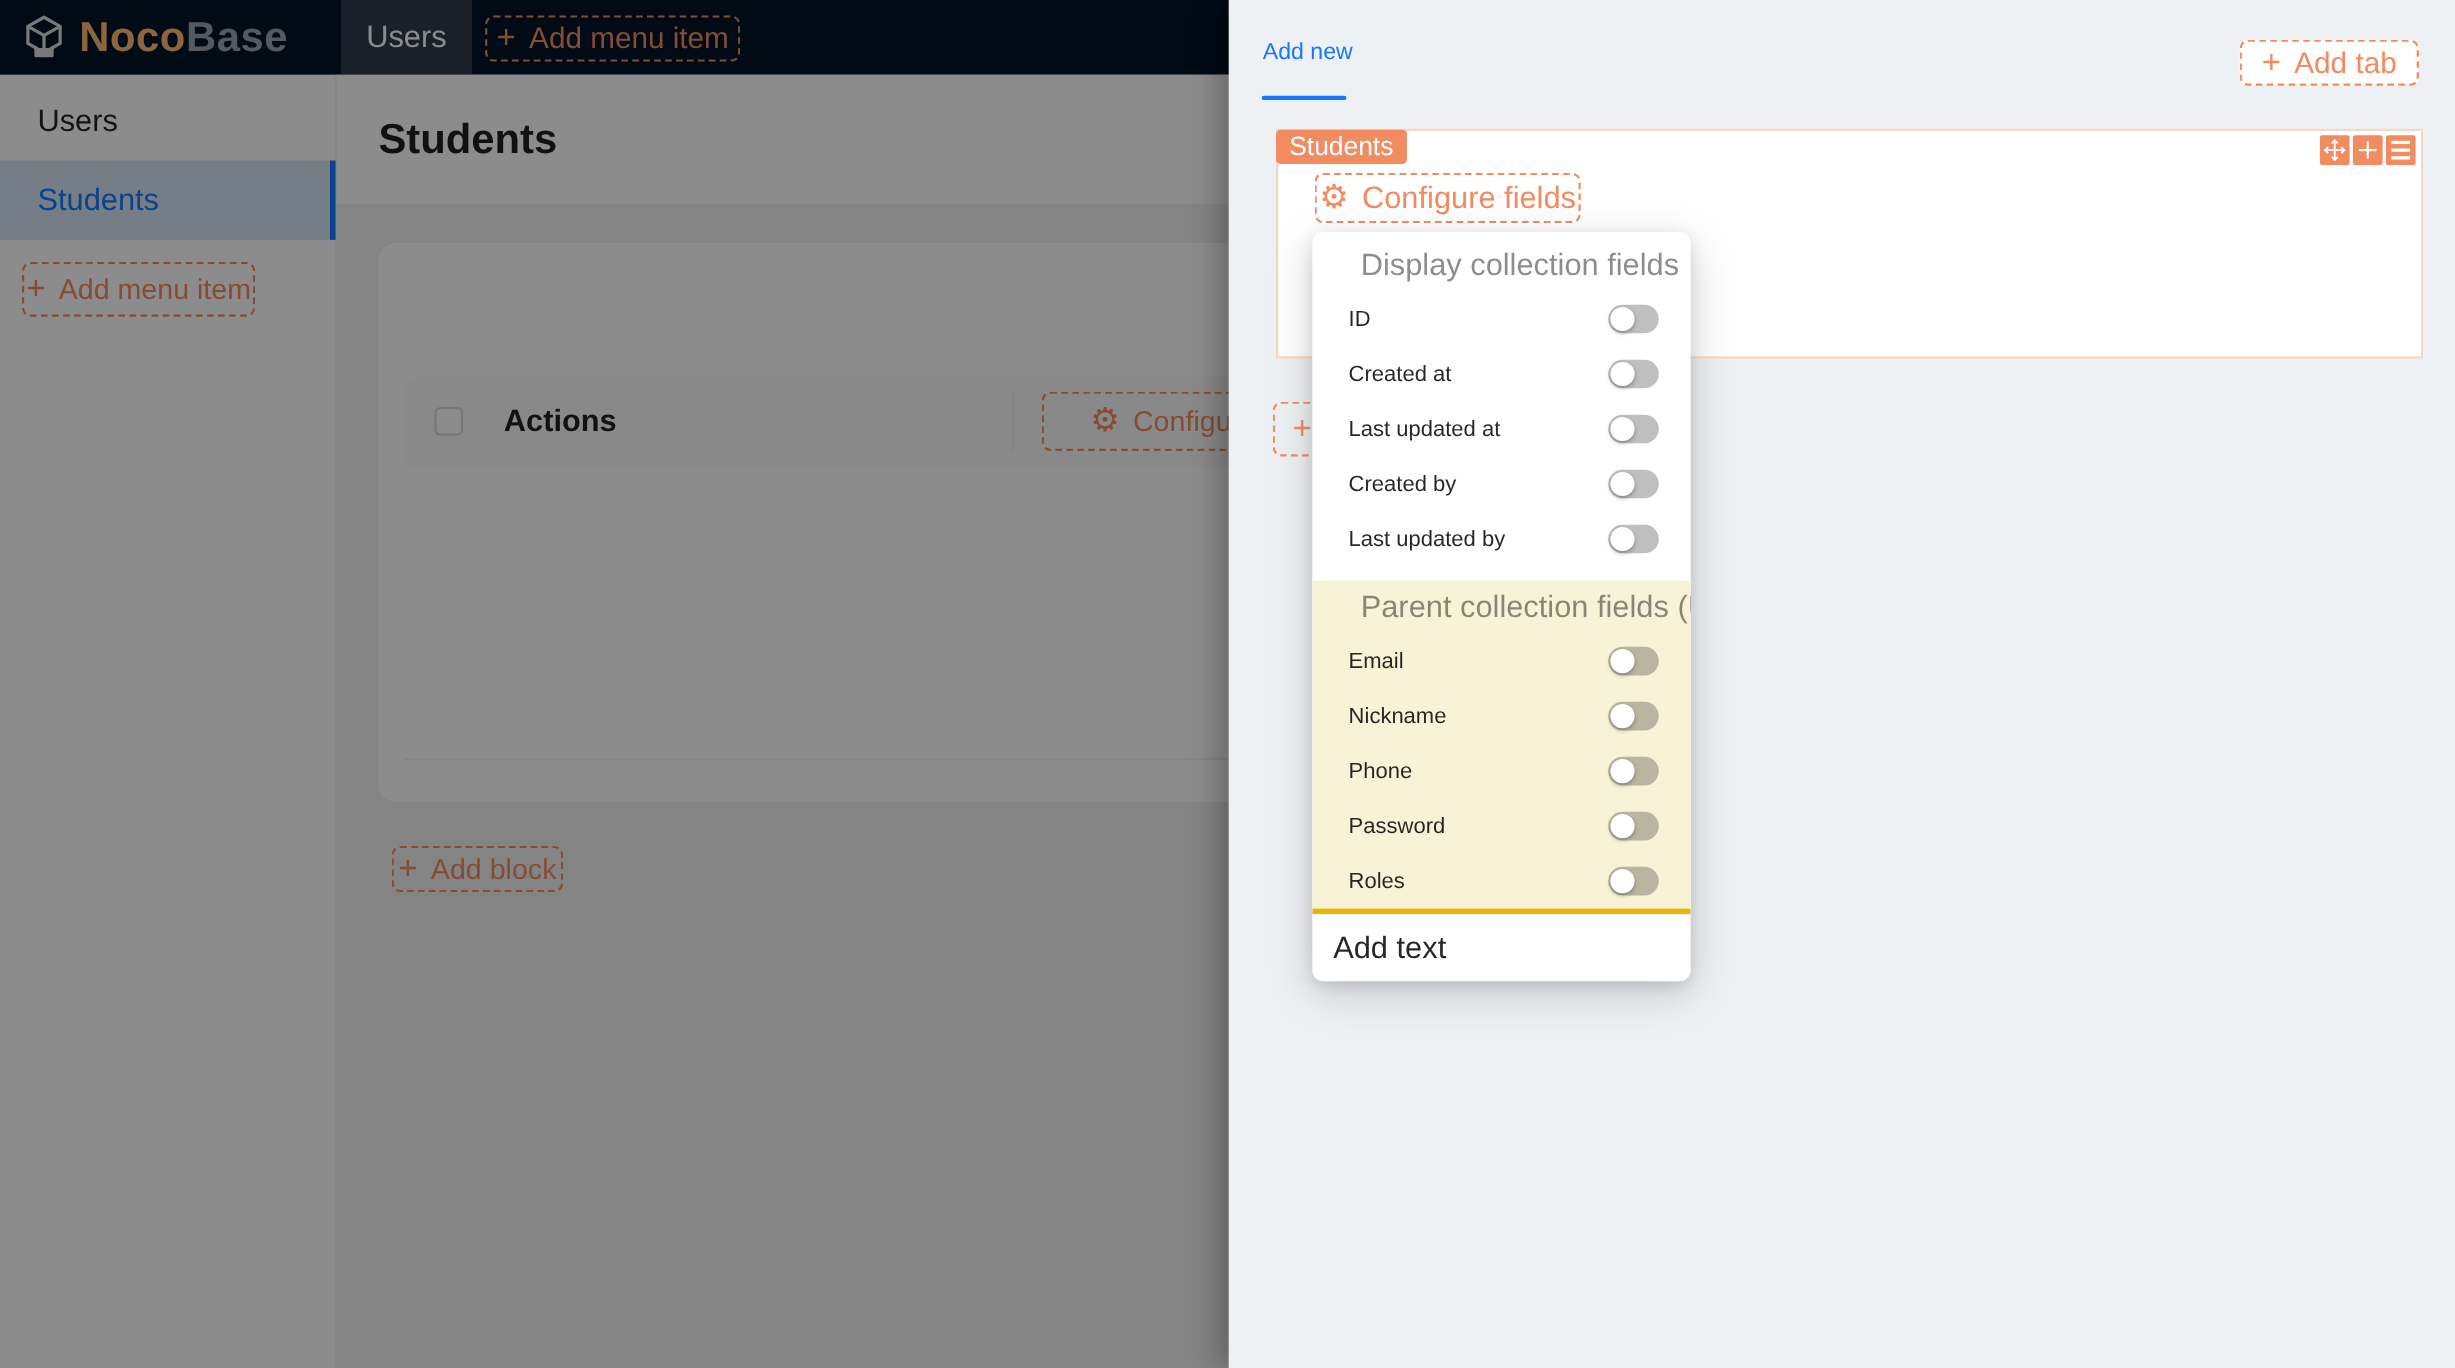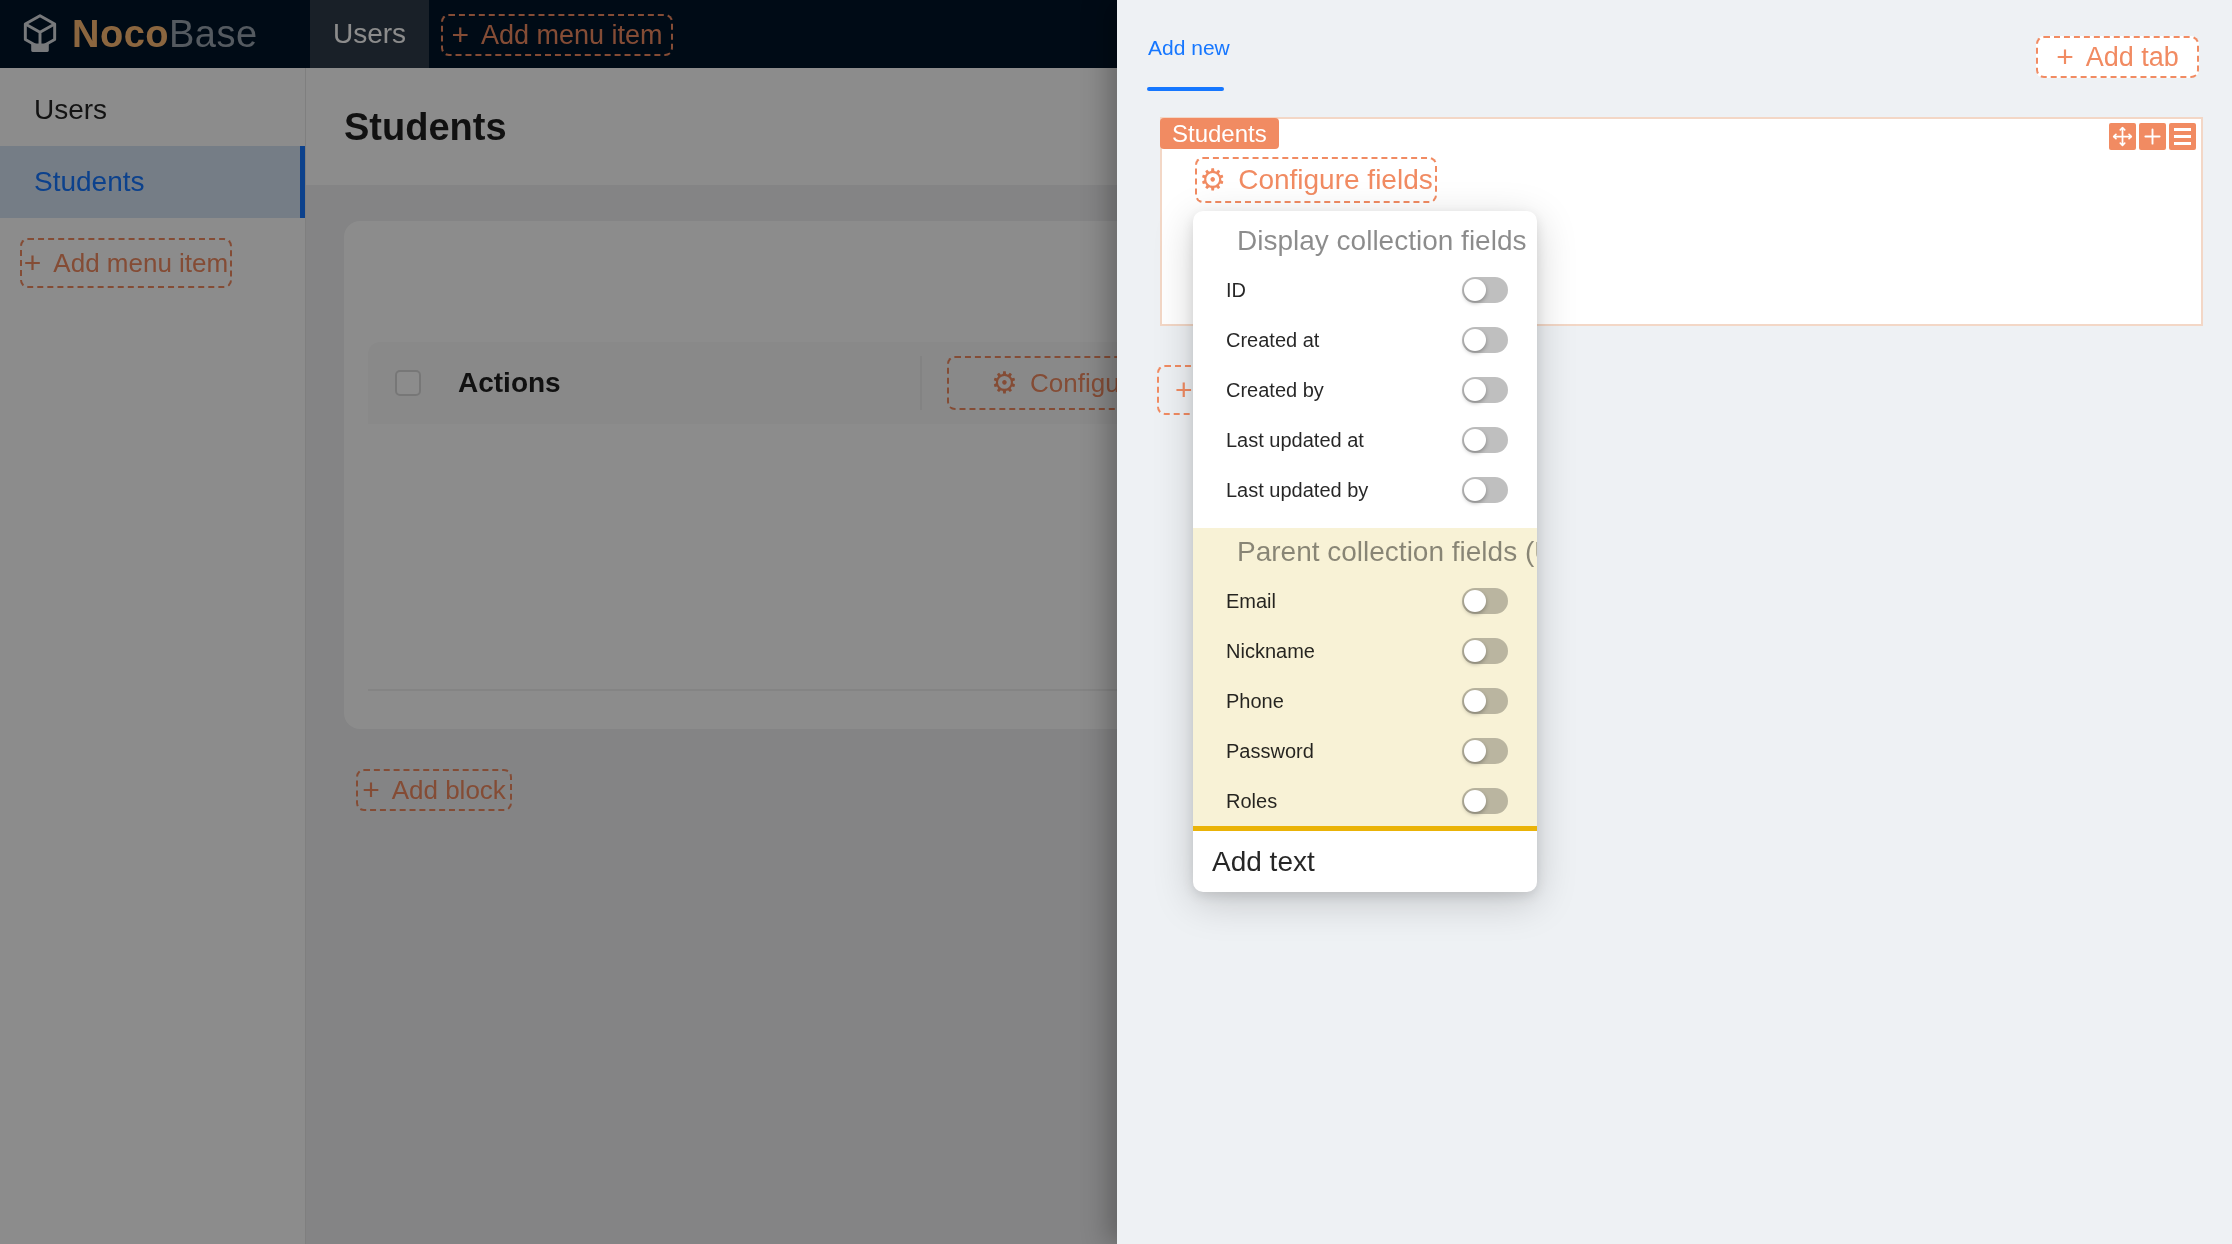--- a/index.html
+++ b/index.html
@@ -5,21 +5,21 @@
   * { margin:0; padding:0; box-sizing:border-box; }
   html,body { width:2232px; height:1244px; overflow:hidden; }
   body { font-family:"Liberation Sans","DejaVu Sans",sans-serif; }
   #app { position:relative; width:2232px; height:1244px; background:#f5f5f5; overflow:hidden; }
 
   
   .header { position:absolute; left:0; top:0; width:2232px; height:68px; background:#001529; z-index:1; }
   .logo { position:absolute; left:18px; top:0; height:68px; display:flex; align-items:center; gap:10px; }
   .logo-text { font-size:38px; letter-spacing:0.5px; }
   .logo-bold { color:#fdba74; font-weight:700; }
-  .logo-light { color:#9aa4af; font-weight:400; }
+  .logo-light { color:#9aa4af; font-weight:700; }
   .hdr-tab { position:absolute; left:310px; top:0; width:119px; height:68px; background:#2e3b49;
              color:#ffffff; font-size:28px; display:flex; align-items:center; justify-content:center; }
   .dashed-btn { border:2px dashed #F18B62; color:#F18B62; border-radius:8px;
                 display:flex; align-items:center; justify-content:center; gap:12px; cursor:pointer; background:transparent; }
   .hdr-add { position:absolute; left:441px; top:14px; width:232px; height:42px; font-size:27px; }
   .plus-glyph { font-size:30px; line-height:1; font-weight:400; }
 
   
   .sidebar { position:absolute; left:0; top:68px; width:306px; height:1176px; background:#ffffff;
              border-right:1px solid #e8e8e8; z-index:1; }
@@ -194,27 +194,27 @@
               <span class="knob"></span>
             </span>
         </div>
         <div class="dd-item">
           <span class="dd-item-label">Created at</span>
           <span class="switch">
               <span class="knob"></span>
             </span>
         </div>
         <div class="dd-item">
+          <span class="dd-item-label">Last updated at</span>
+          <span class="switch">
+              <span class="knob"></span>
+            </span>
+        </div>
+        <div class="dd-item">
           <span class="dd-item-label">Created by</span>
-          <span class="switch">
-              <span class="knob"></span>
-            </span>
-        </div>
-        <div class="dd-item">
-          <span class="dd-item-label">Last updated at</span>
           <span class="switch">
               <span class="knob"></span>
             </span>
         </div>
         <div class="dd-item">
           <span class="dd-item-label">Last updated by</span>
           <span class="switch">
               <span class="knob"></span>
             </span>
         </div>

